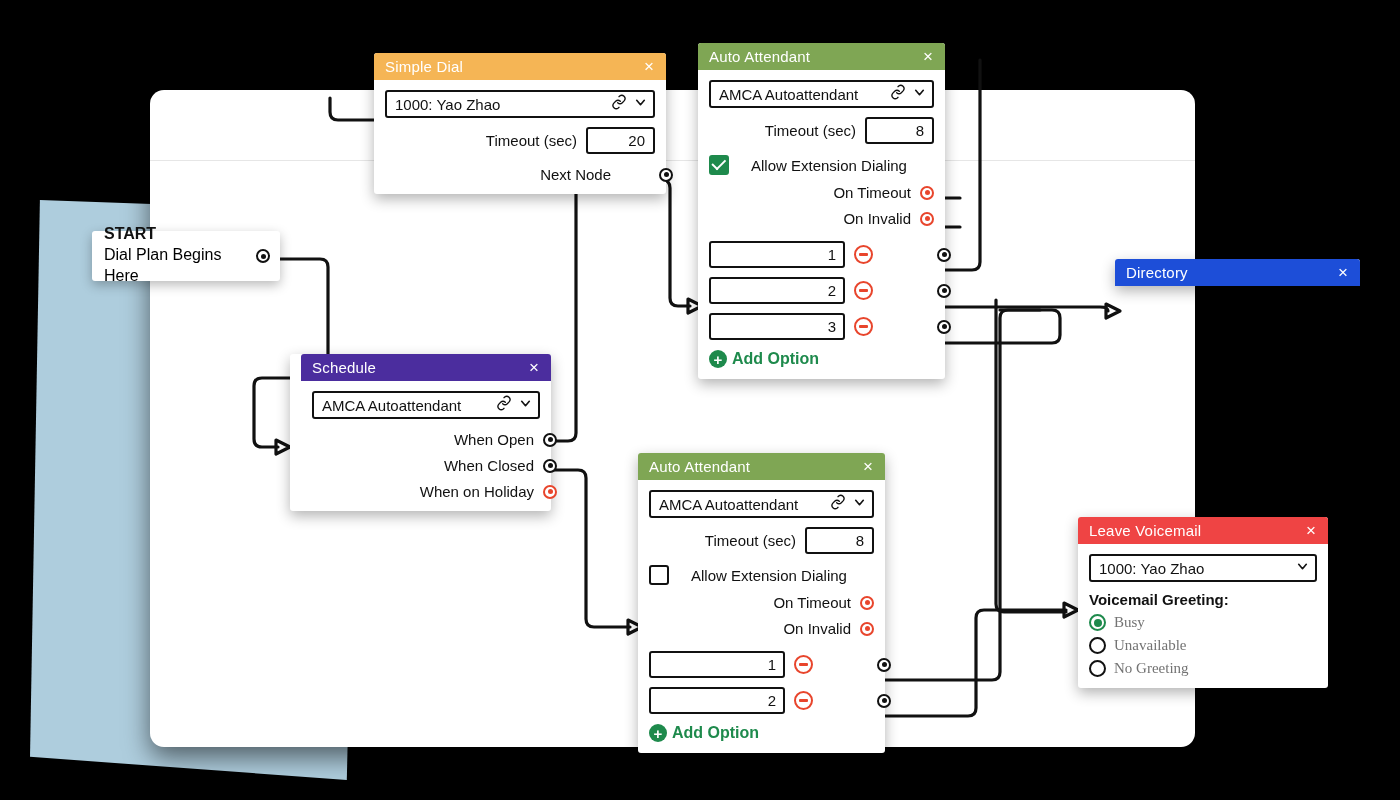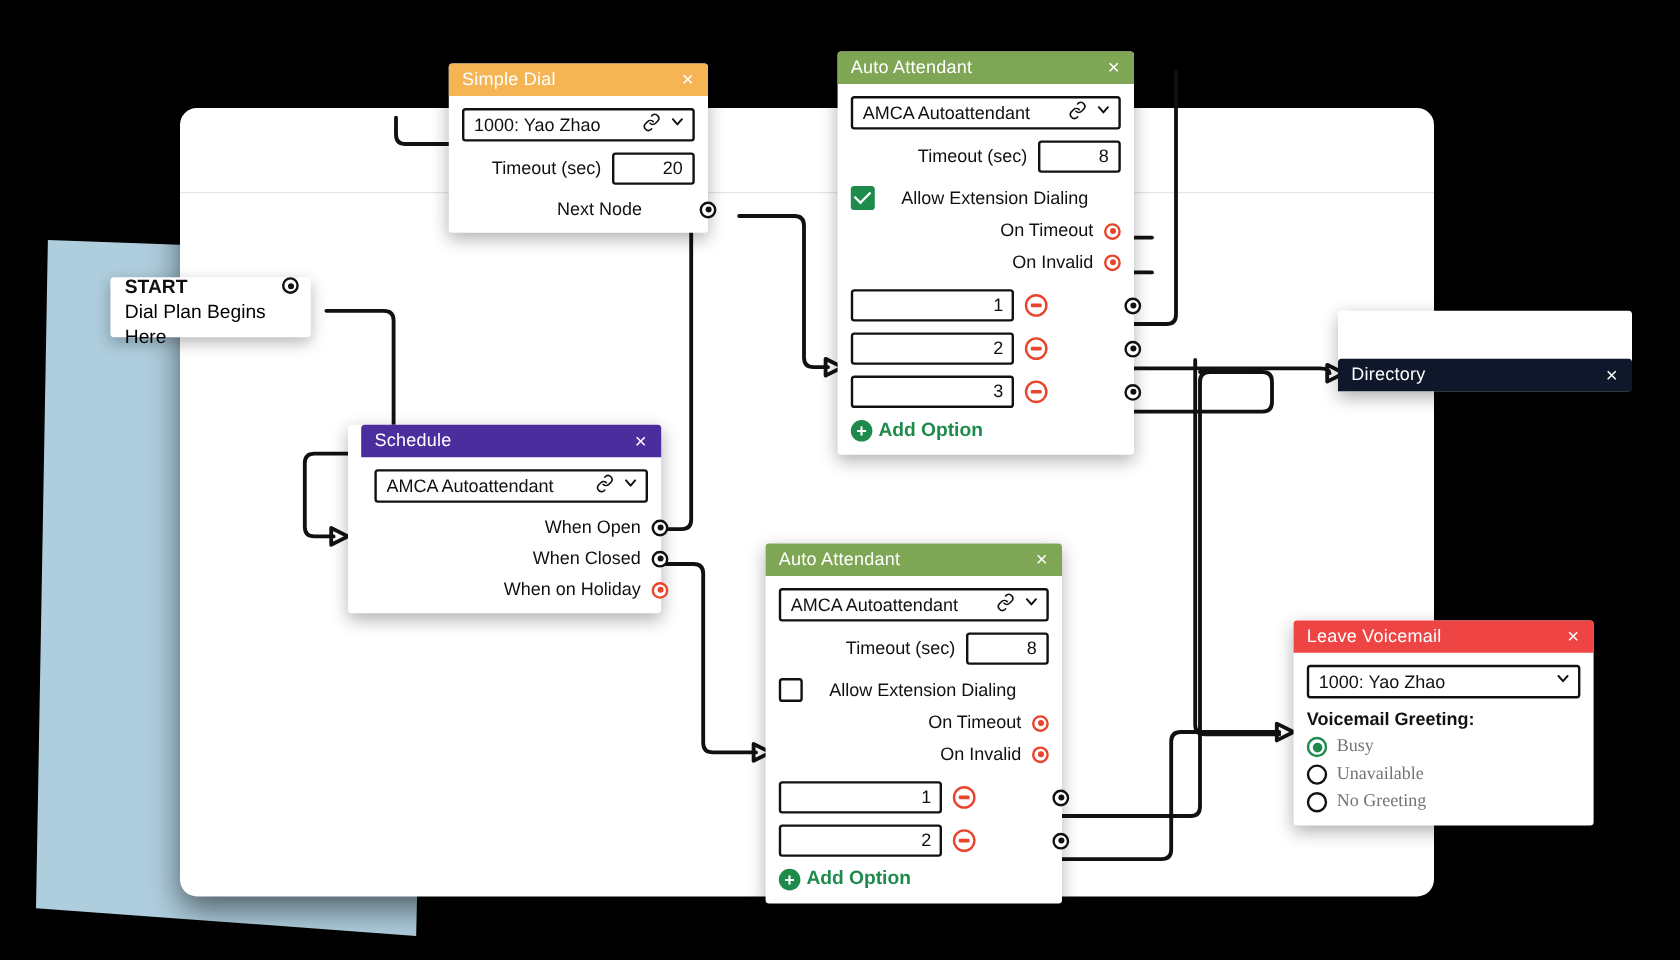--- a/index.html
+++ b/index.html
@@ -66,23 +66,23 @@
   .minus::after{content:"";width:9px;height:2.4px;background:#E8452C;border-radius:1px;}
   .opt-gap{flex:1;}
 
   .addopt{display:flex;align-items:center;gap:5px;margin-top:10px;color:#1E8A4C;
        font-size:16px;font-weight:bold;cursor:pointer;}
   .plus{width:18px;height:18px;border-radius:50%;background:#1E8A4C;flex:none;
        display:flex;align-items:center;justify-content:center;color:#fff;
        font-size:15px;font-weight:bold;line-height:1;}
 
   
-  .start-node{position:absolute;left:92px;top:231px;width:167px;height:50px;background:#fff;
+  .start-node{position:absolute;left:92px;top:231px;width:188px;height:50px;background:#fff;
        border-radius:3px;box-shadow:0 4px 12px rgba(0,0,0,.28);
-       display:flex;align-items:flex-start;padding:0 10px 0 12px;box-sizing:border-box;}
+       display:flex;align-items:center;padding:0 10px 0 12px;box-sizing:border-box;}
   .start-txt{flex:1;}
   .start-title{font-size:16px;font-weight:bold;color:#111;line-height:1.15;}
   .start-sub{font-size:16px;color:#000000;line-height:1.3;margin-top:2px;}
 
   
   .vm-label{font-size:15px;color:#111;font-weight:bold;margin-top:9px;}
   .radio-row{display:flex;align-items:center;gap:8px;margin-top:6px;}
   .radio{width:17px;height:17px;border-radius:50%;border:2.4px solid #111;background:#fff;
        box-sizing:border-box;display:flex;align-items:center;justify-content:center;flex:none;}
   .radio.on{border-color:#1E8A4C;}
@@ -132,21 +132,21 @@
   </svg>
 
   <div class="start-node">
     <div class="start-txt">
       <div class="start-title">START</div>
       <div class="start-sub">Dial Plan Begins Here</div>
     </div>
     <div class="port"></div>
   </div>
 
-  <div class="node" style="left:374px;top:53px;width:216px;">
+  <div class="node" style="left:374px;top:53px;width:292px;">
     <div class="node-head" style="background:#F5B555;">
       <span class="node-title">Simple Dial</span>
       <span class="node-x">×</span>
     </div>
     <div class="node-body">
       <div class="select">
         <span class="val">1000: Yao Zhao</span>
         <span class="lnk">
           <svg width="16" height="16" viewBox="0 0 24 24" fill="none" stroke="#111" stroke-width="2" stroke-linecap="round">
             <path d="M10 13a5 5 0 0 0 7 0l3-3a5 5 0 0 0-7-7l-1 1"></path>
@@ -319,21 +319,21 @@
       </div>
 
       <div class="addopt">
         <span class="plus">+</span>
         <span>Add Option</span>
       </div>
     </div>
   </div>
 
   <div class="node" style="left:1115px;top:259px;width:245px;">
-    <div class="node-head" style="background:#0f172a;margin-top:40px;">
+    <div class="node-head" style="background:#1d4ed8;">
       <span class="node-title">Directory</span>
       <span class="node-x">×</span>
     </div>
   </div>
 
   <div class="node" style="left:1078px;top:517px;width:250px;">
     <div class="node-head" style="background:#ef4444;">
       <span class="node-title">Leave Voicemail</span>
       <span class="node-x">×</span>
     </div>

